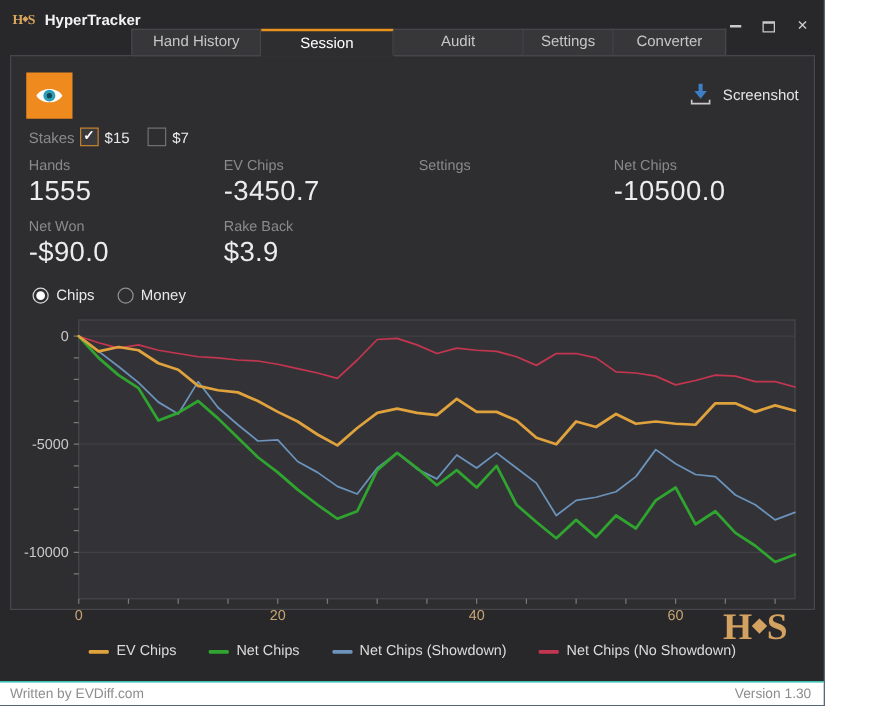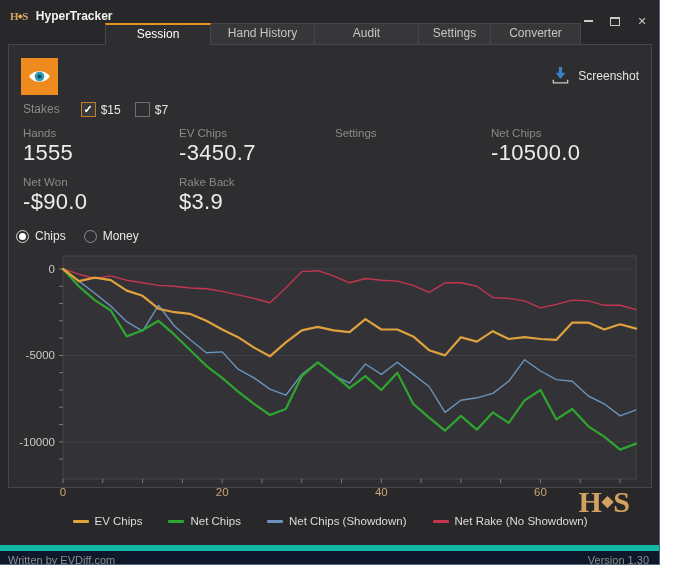--- a/index.html
+++ b/index.html
@@ -25,50 +25,50 @@
   .tab.active { background:#2e2e31; color:#ffffff; border-top:2px solid #e8921e; border-bottom:1px solid #2e2e31; line-height:18px; }
 
   
   .panel { position:absolute; left:8px; top:44px; width:644px; height:444px; background:#2e2e31; border:1px solid #47474b; z-index:1; }
 
   .eye-btn { position:absolute; left:12px; top:13px; width:37px; height:37px; background:#ef8a1e; border:none; display:flex; align-items:center; justify-content:center; cursor:pointer; }
 
   .screenshot-btn { position:absolute; right:12px; top:20px; display:flex; align-items:center; gap:7px; cursor:pointer; }
   .screenshot-label { color:#e4e4e4; font-size:12px; }
 
-  .stakes-row { position:absolute; left:14px; top:57px; display:flex; align-items:flex-start; gap:21px; }
+  .stakes-row { position:absolute; left:14px; top:57px; display:flex; align-items:center; gap:4px; }
   .stakes-label { color:#8a8a8a; font-size:12px; }
   .cb-wrap { display:flex; align-items:center; gap:5px; cursor:pointer; }
   .cb { width:15px; height:15px; background:#2e2e31; border:1px solid #6f6f72; color:#ffffff; font-size:11px; font-weight:bold; line-height:13px; text-align:center; }
   .cb.checked { border:1px solid #c07f2e; background:#3a3a3d; }
   .cb-label { color:#e8e8e8; font-size:12px; }
 
   .stats-grid { position:absolute; left:14px; top:82px; display:grid; grid-template-columns:156px 156px 156px 156px; row-gap:10px; }
   .stat-label { color:#8a8a8a; font-size:11.5px; }
   .stat-value { color:#ececec; font-size:22px; font-weight:300; margin-top:1px; letter-spacing:0.3px; }
 
-  .viewmode { position:absolute; left:7px; top:184px; display:flex; align-items:center; gap:18px; }
+  .viewmode { position:absolute; left:17px; top:184px; display:flex; align-items:center; gap:18px; }
   .radio-wrap { display:flex; align-items:center; gap:6px; cursor:pointer; }
   .radio { width:13px; height:13px; border-radius:50%; border:1px solid #8f8f92; position:relative; }
   .radio.selected { border-color:#d6d6d6; }
   .radio.selected::after { content:""; position:absolute; left:2px; top:2px; width:7px; height:7px; border-radius:50%; background:#ffffff; }
   .radio-label { color:#e8e8e8; font-size:12px; }
 
   .chart-wrap { position:absolute; left:2px; top:207px; width:640px; height:252px; }
 
   .legend { position:absolute; left:0; right:0; top:470px; display:flex; justify-content:center; align-items:center; gap:26px; }
   .legend-item { display:flex; align-items:center; gap:6px; }
   .legend-dash { width:16px; height:3px; border-radius:1px; }
   .legend-label { color:#dcdcdc; font-size:11.5px; }
 
   .hs-logo { position:absolute; right:20px; top:440px; font-family:"Liberation Serif", serif; font-weight:bold; color:#d4a260; font-size:30px; letter-spacing:1px; }
   .hs-mid { font-size:15px; vertical-align:6px; margin:0 -1px; }
 
   
-  .statusbar { position:absolute; left:0; top:545px; width:659px; height:19px; background:#0f172a; border-top:6px solid #14b8a6; }
+  .statusbar { position:absolute; left:0; top:545px; width:659px; height:19px; background:#ffffff; border-top:1px solid #14b8a6; }
   .credit { position:absolute; left:8px; top:3px; color:#8d8d8d; font-size:11px; }
   .version { position:absolute; right:10px; top:3px; color:#8d8d8d; font-size:11px; }
 </style>
 </head>
 <body>
 
 <div class="window">
 
   <div class="titlebar-left">
     <span class="mini-logo"><span>H</span><span class="mini-mid">◆</span><span>S</span></span>
@@ -80,22 +80,22 @@
       </span>
     <span class="win-btn">
         <span class="glyph-max"></span>
       </span>
     <span class="win-btn">
         <span class="glyph-close">✕</span>
       </span>
   </div>
 
   <div class="tabstrip" id="tabstrip">
+      <div class="tab" style="width: 104px;">Hand History</div>
       <div class="tab active" style="width: 106px;">Session</div>
-      <div class="tab" style="width: 104px;">Hand History</div>
       <div class="tab" style="width: 104px;">Audit</div>
       <div class="tab" style="width: 72px;">Settings</div>
       <div class="tab" style="width: 90px;">Converter</div>
     </div>
 
   <div class="panel">
 
     <button class="eye-btn">
       <svg width="25" height="25" viewBox="0 0 24 24">
         <path d="M2 12 C6 5.2, 18 5.2, 22 12 C18 18.8, 6 18.8, 2 12 Z" fill="#fcfcfc"></path>
@@ -220,21 +220,21 @@
         <span class="legend-item">
           <span class="legend-dash" style="background: rgb(47, 165, 47);"></span>
           <span class="legend-label">Net Chips</span>
         </span>
         <span class="legend-item">
           <span class="legend-dash" style="background: rgb(107, 147, 187);"></span>
           <span class="legend-label">Net Chips (Showdown)</span>
         </span>
         <span class="legend-item">
           <span class="legend-dash" style="background: rgb(196, 53, 80);"></span>
-          <span class="legend-label">Net Rake (No Showdown)</span>
+          <span class="legend-label">Net Chips (No Showdown)</span>
         </span>
       </div>
 
     <div class="hs-logo"><span>H</span><span class="hs-mid">◆</span><span>S</span></div>
 
   </div>
 
   <div class="statusbar">
     <span class="credit">Written by EVDiff.com</span>
     <span class="version">Version 1.30</span>

